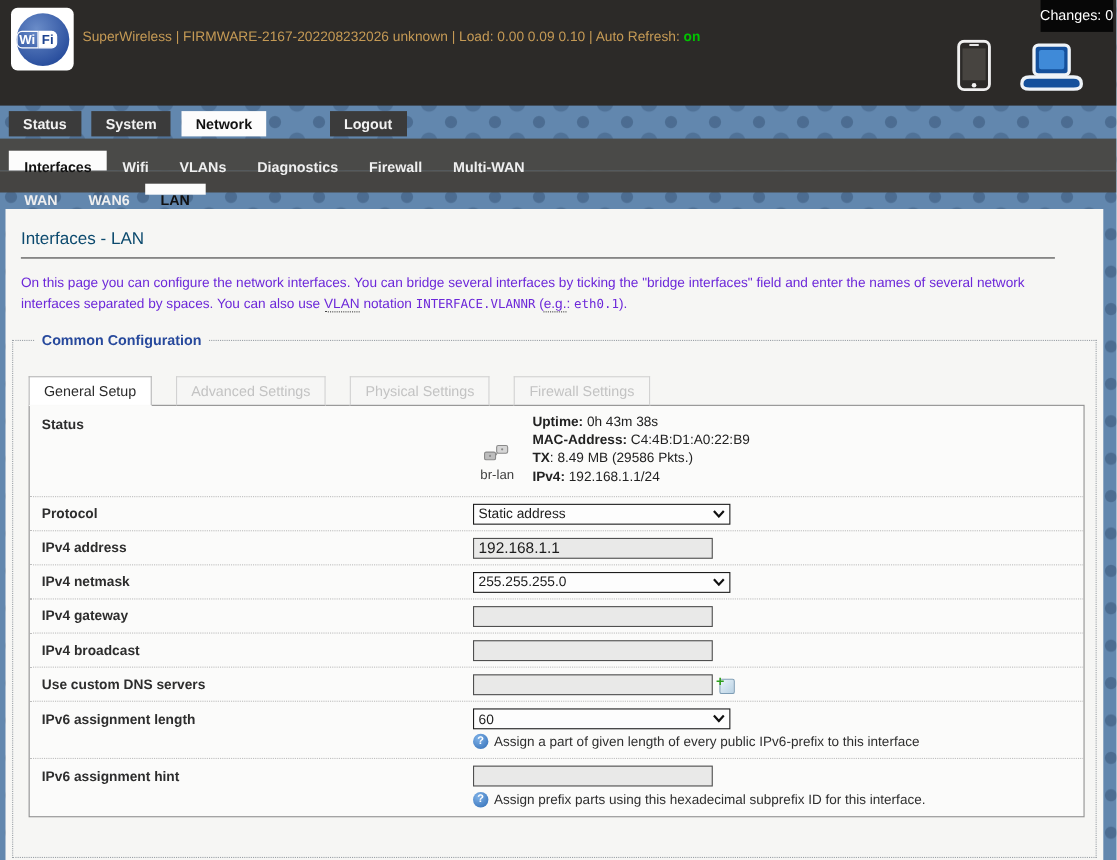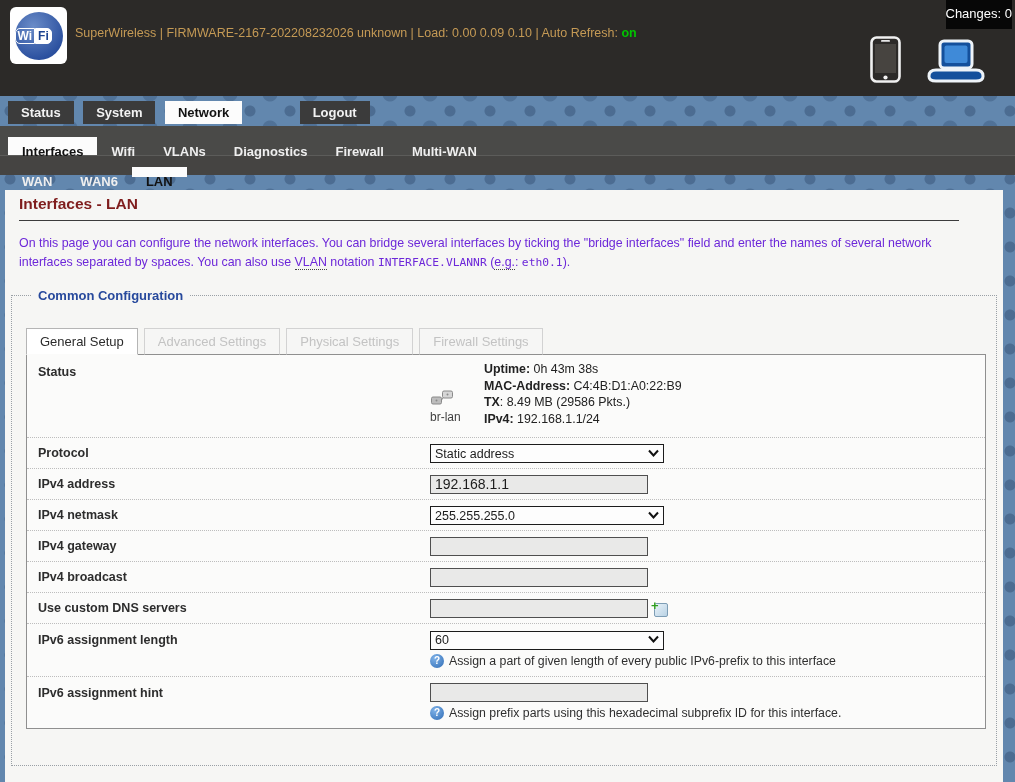--- a/index.html
+++ b/index.html
@@ -37,46 +37,46 @@
   .nav1 .tab.active { background:#fcfcfc; color:#111; }
   .nav1 .tab.gap { margin-left:48px; }
   .navbar { background:#4a4a48; height:29px; padding-left:8px; display:flex; align-items:stretch; }
   .navbar.n3 { background:#454442; height:20px; border-top:1px solid #5c5c5a; }
   .navbar .item { padding:5px 14px; color:#efefef; font-size:13px; font-weight:bold;
     line-height:19px; cursor:pointer;margin-top:11px; }
   .navbar .item.active { background:#fcfcfc; color:#111; }
 
   
   .content { margin:0 12px 0 5px; background:#f6f6f4; min-height:626px; padding-bottom:20px; }
-  .page-title { margin:15px 40px 0 14px; color:#7f1d1d; font-size:15.5px; font-weight:bold;
-    padding-top:5px; }
+  .page-title { margin:15px 40px 0 14px; color:#0c4a6e; font-size:15.5px; font-weight:normal;
+    padding-top:19px; }
   .title-rule { border:0; border-top:1px solid #3c3c3c; margin:7px 44px 0 14px; }
   .desc { margin:13px 44px 0 14px; font-size:12.4px; color:#6d28d9; line-height:1.55; max-width:950px; }
   .desc .abbr { border-bottom:1px dotted #444; }
   .mono { font-family:"DejaVu Sans Mono", monospace; font-size:11.3px; }
 
   fieldset.cfg { margin:16px 6px 0 6px; border:1px dotted #9aa0a6; padding:0 10px 30px 10px;
     min-height:478px; }
   fieldset.cfg legend { color:#27499c; font-size:13px; font-weight:bold; padding:0 6px; margin-left:10px; }
 
-  .ctabs { margin:24px 0 0 4px; display:flex; gap:6px; position:relative; top:1px; }
+  .ctabs { margin:24px 0 0 4px; display:flex; gap:22px; position:relative; top:1px; }
   .ctab { padding:5px 13px; font-size:13px; border:1px solid #b5b5b5; background:#fff;
     color:#2b2b2b; cursor:pointer; border-bottom:1px solid #fbfbfa; }
   .ctab.disabled { background:#f6f6f5; border-color:#d2d2d2; color:#c3c3c3; border-bottom:1px solid #8f8f8f; }
 
   .ftable { margin:0 0 0 4px; border:1px solid #8f8f8f; background:#fbfbfa; }
   .frow { display:grid; grid-template-columns:403px 1fr; align-items:center;
     border-bottom:1px dotted #bdbdbd; min-height:31px; }
   .frow:last-child { border-bottom:none; }
   .flabel { padding-left:11px; font-weight:bold; font-size:12.5px; color:#2d2d2d; }
   .frow.top { align-items:start; padding:6px 0 10px; }
   .frow.top .flabel { padding-top:4px; }
 
   .status-field { display:flex; gap:10px; font-size:12.4px; color:#222; }
-  .dev { display:flex; flex-direction:column; justify-content:center;
+  .dev { display:flex; flex-direction:column; align-items:center; justify-content:center;
     color:#3f3f3f; font-size:12px; padding-top:26px; min-width:44px; }
   .status-lines .sline { line-height:16.5px; }
 
   .selwrap { position:relative; display:inline-block; }
   select.sel { appearance:none; -webkit-appearance:none; width:234px; height:19px;
     border:1px solid #1c1c1c; border-radius:0; background:#fdfdfd; color:#1c1c1c;
     font-family:"Liberation Sans",sans-serif; font-size:12.5px; padding:0 18px 0 4px; }
   .sel-arrow { position:absolute; right:5px; top:5px; pointer-events:none; line-height:0; }
   input.txt { width:218px; height:19px; border:1px solid #4f4f4f; background:#e9e9e8;
     color:#1c1c1c; font-family:"Liberation Sans",sans-serif; font-size:14px; padding:0 4px; }

